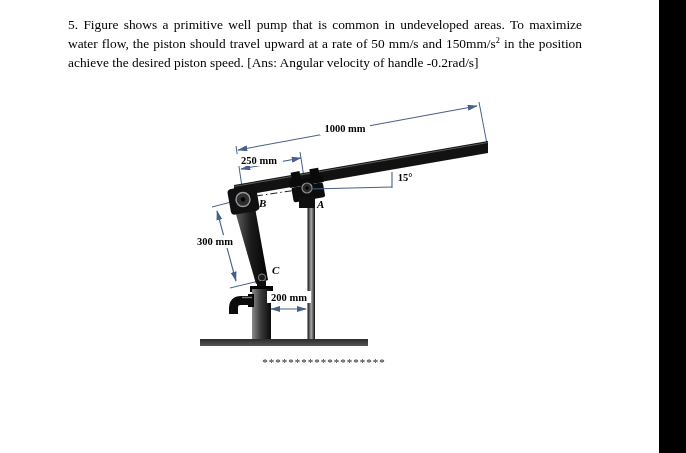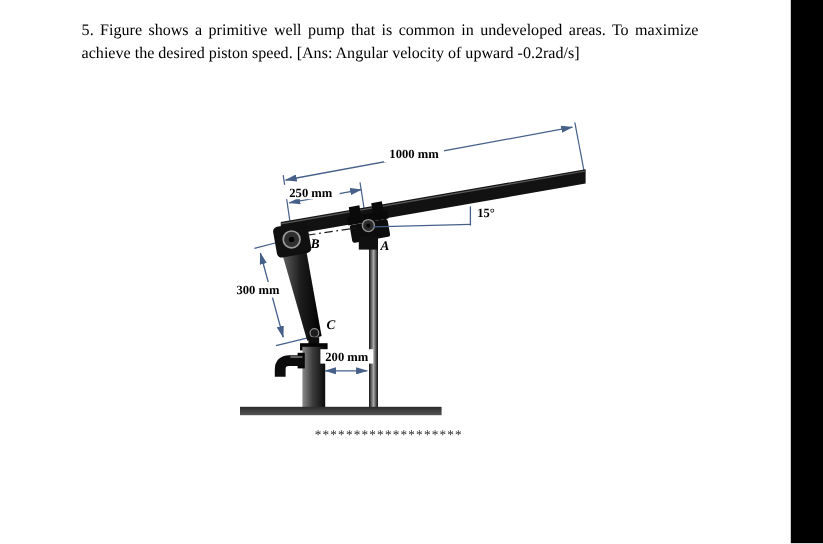--- a/index.html
+++ b/index.html
@@ -39,21 +39,22 @@
     position:absolute;left:659px;top:0;width:27px;height:453px;background:#000;
   }
 </style>
 </head>
 <body>
 
 <div class="page">
 
   <div class="problem-text">
     <div class="pline">5. Figure shows a primitive well pump that is common in undeveloped areas. To maximize</div>
-    <div class="pline last">achieve the desired piston speed. [Ans: Angular velocity of upward -0.2rad/s]</div>
+    <div class="pline"><span>water flow, the piston should travel upward at a rate of 50 mm/s and 150mm/s</span><sup>2</sup><span> in the position</span></div>
+    <div class="pline last">achieve the desired piston speed. [Ans: Angular velocity of handle -0.2rad/s]</div>
   </div>
 
   <svg class="figure-svg" viewBox="0 0 686 453">
     <defs>
       <marker id="arr" viewBox="0 0 10 6" refX="9.3" refY="3" markerWidth="10" markerHeight="6" orient="auto-start-reverse" markerUnits="userSpaceOnUse">
         <path d="M0,0 L10,3 L0,6 z" fill="#46608a"></path>
       </marker>
       <linearGradient id="gLink" x1="0" y1="0" x2="1" y2="0">
         <stop offset="0" stop-color="#6a6a6a"></stop>
         <stop offset="0.5" stop-color="#1d1d1d"></stop>

